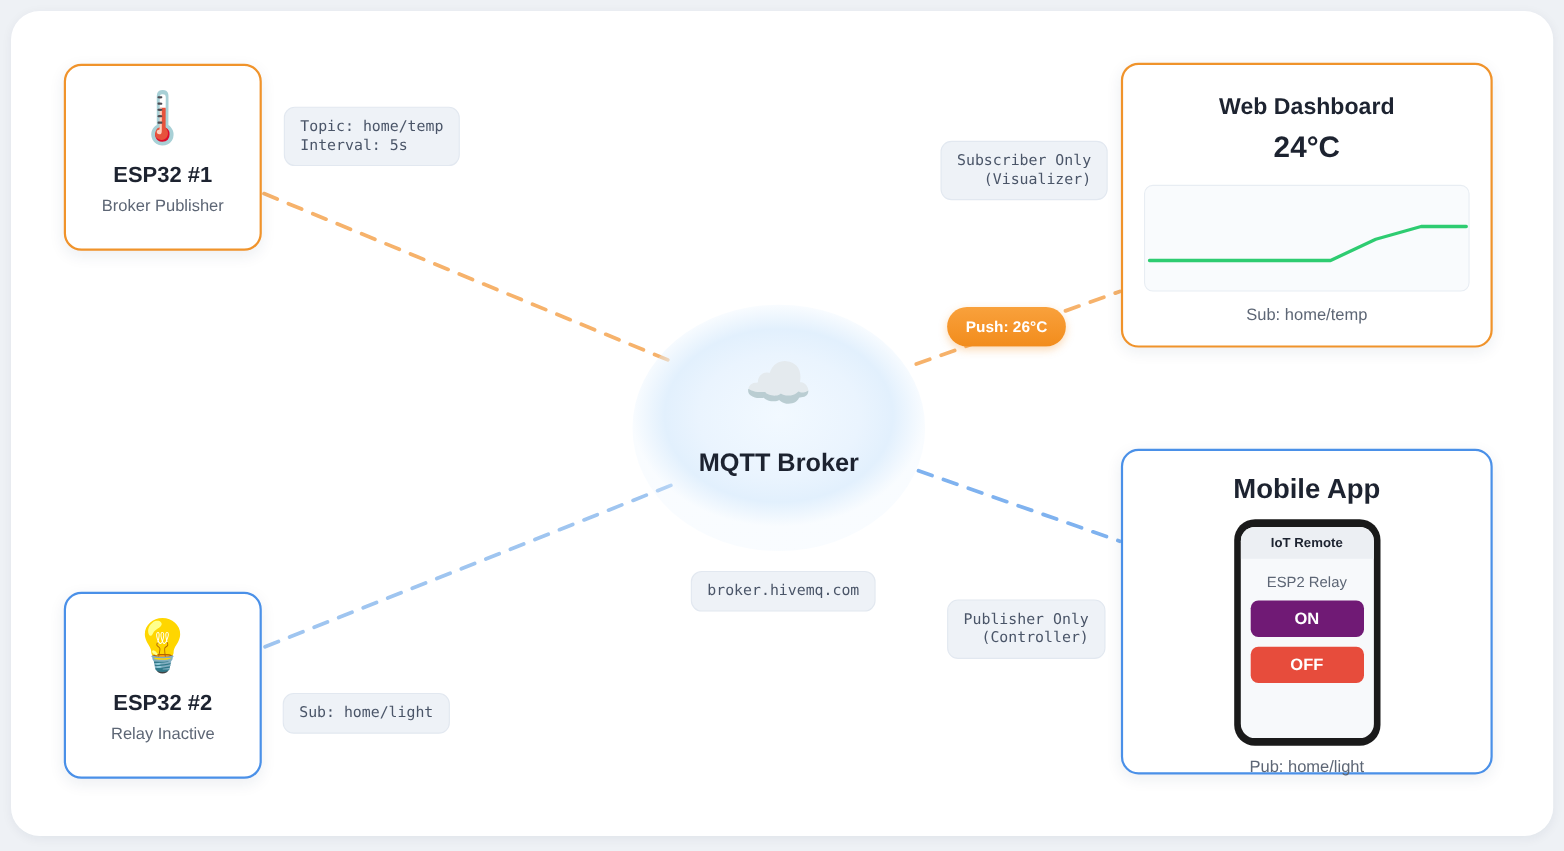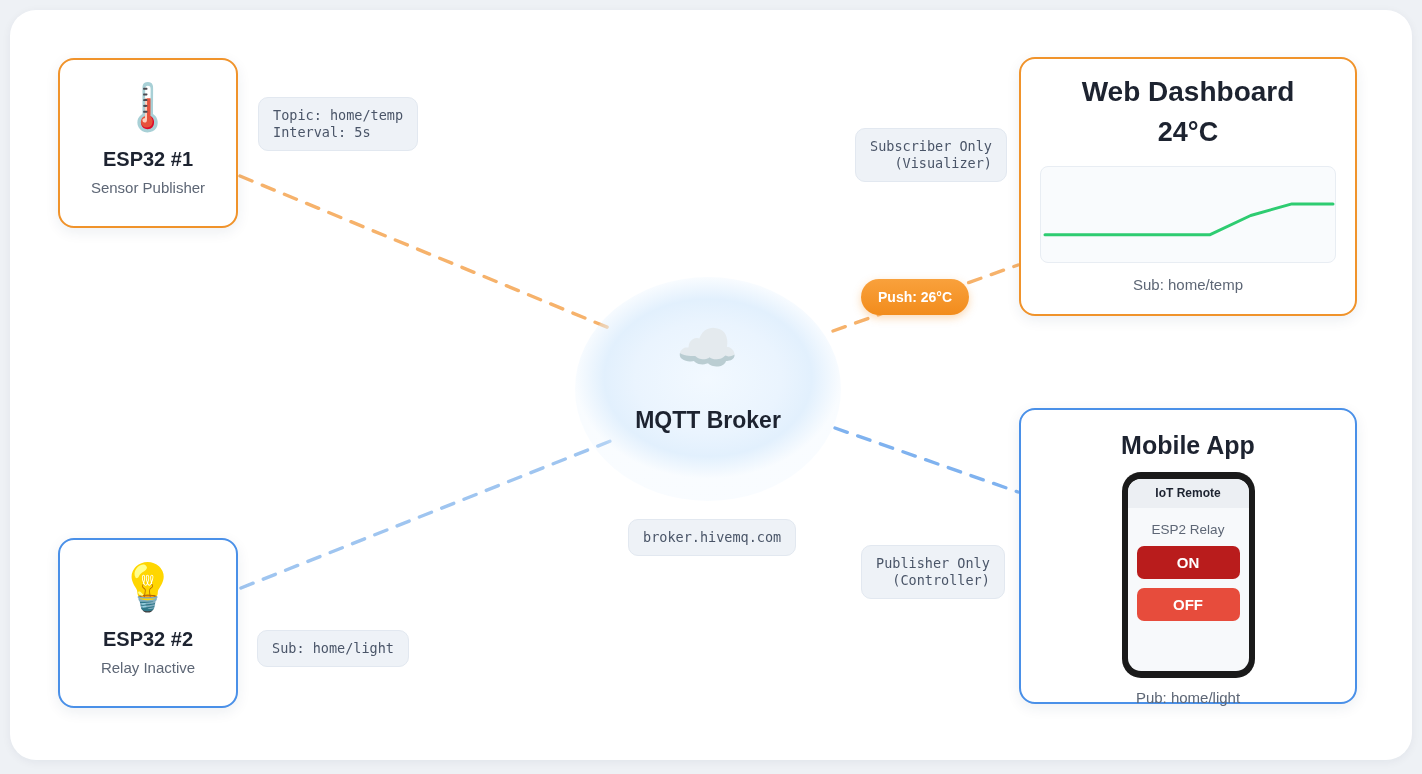--- a/index.html
+++ b/index.html
@@ -116,21 +116,21 @@
   #dashboard {
     position: absolute;
     left: 1019px; top: 57px;
     width: 338px; height: 259px;
     background: #fff;
     border: 2px solid #f0932b;
     border-radius: 16px;
     box-shadow: 0 4px 14px rgba(30,50,90,0.08);
     text-align: center;
   }
-  #dashboard .d-title { font-size: 28px; font-weight: bold; color: #1d2330; margin-top: 17px; }
+  #dashboard .d-title { font-size: 21px; font-weight: bold; color: #1d2330; margin-top: 27px; }
   #dashboard .d-temp  { font-size: 27px; font-weight: bold; color: #1d2330; margin-top: 9px; }
   .spark-wrap {
     margin: 18px auto 0;
     width: 296px; height: 97px;
     background: #f9fbfd;
     border: 1px solid #e8edf3;
     border-radius: 8px;
     overflow: hidden;
   }
   #dashboard .d-foot { font-size: 15px; color: #5d6675; margin-top: 13px; }
@@ -167,41 +167,41 @@
   }
   .phone-label { font-size: 13.5px; color: #5d6675; margin-top: 14px; }
   .phone-btn {
     width: 103px; height: 33px;
     margin: 9px auto 0;
     border-radius: 7px;
     color: #fff; font-size: 15px; font-weight: bold;
     display: flex; align-items: center; justify-content: center;
     font-family: "Liberation Sans", sans-serif;
   }
-  .btn-on  { background: #b91c1c; }
+  .btn-on  { background: #701a75; }
   .btn-off { background: #e74c3c; }
   #mobile .m-foot { font-size: 15px; color: #5d6675; margin-top: 11px; }
 </style>
 </head>
 <body>
 
 <div id="stage">
   <div class="canvas-card"></div>
 
   <svg class="wires" viewBox="0 0 1422 774">
     <line x1="240" y1="176" x2="614" y2="330" stroke="#f6b26b" stroke-width="3.4" stroke-dasharray="13 11" stroke-linecap="round"></line>
     <line x1="833" y1="331" x2="1018" y2="265" stroke="#f6b26b" stroke-width="3.4" stroke-dasharray="13 11" stroke-linecap="round"></line>
     <line x1="241" y1="588" x2="613" y2="440" stroke="#9fc5f0" stroke-width="3.4" stroke-dasharray="13 11" stroke-linecap="round"></line>
     <line x1="835" y1="428" x2="1018" y2="492" stroke="#7fb2ef" stroke-width="3.4" stroke-dasharray="13 11" stroke-linecap="round"></line>
   </svg>
 
   <div class="node orange" id="esp1">
     <div class="node-emoji">🌡️</div>
     <div class="node-title">ESP32 #1</div>
-    <div class="node-sub">Sensor Publisher</div>
+    <div class="node-sub">Broker Publisher</div>
   </div>
 
   <div class="node blue" id="esp2">
     <div class="node-emoji">💡</div>
     <div class="node-title">ESP32 #2</div>
     <div class="node-sub">Relay Inactive</div>
   </div>
 
   <div id="broker">
     <div class="cloud-icon">☁️</div>

